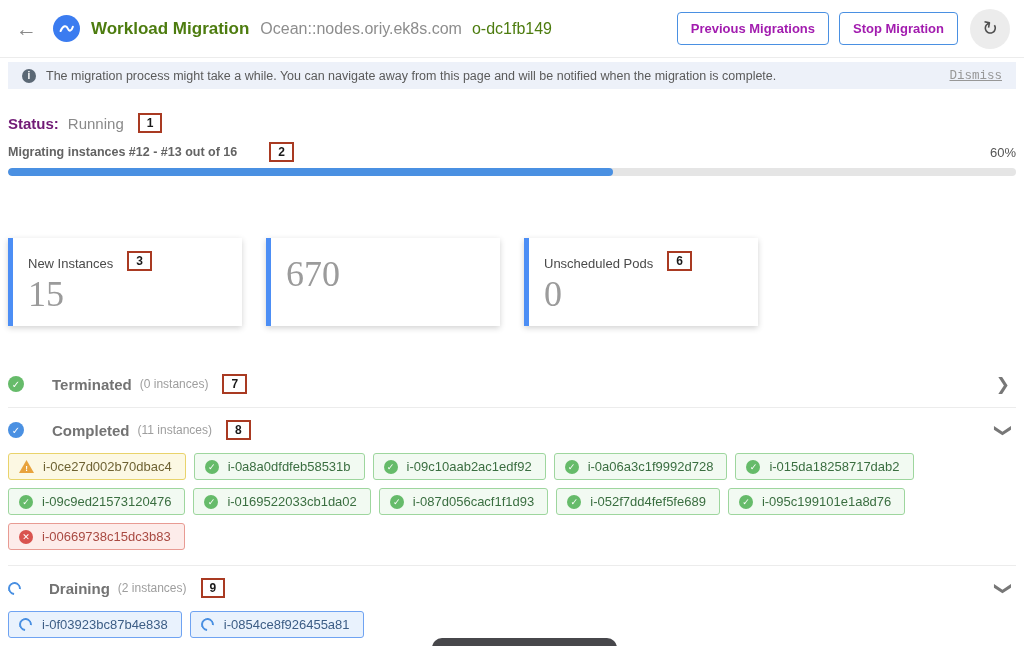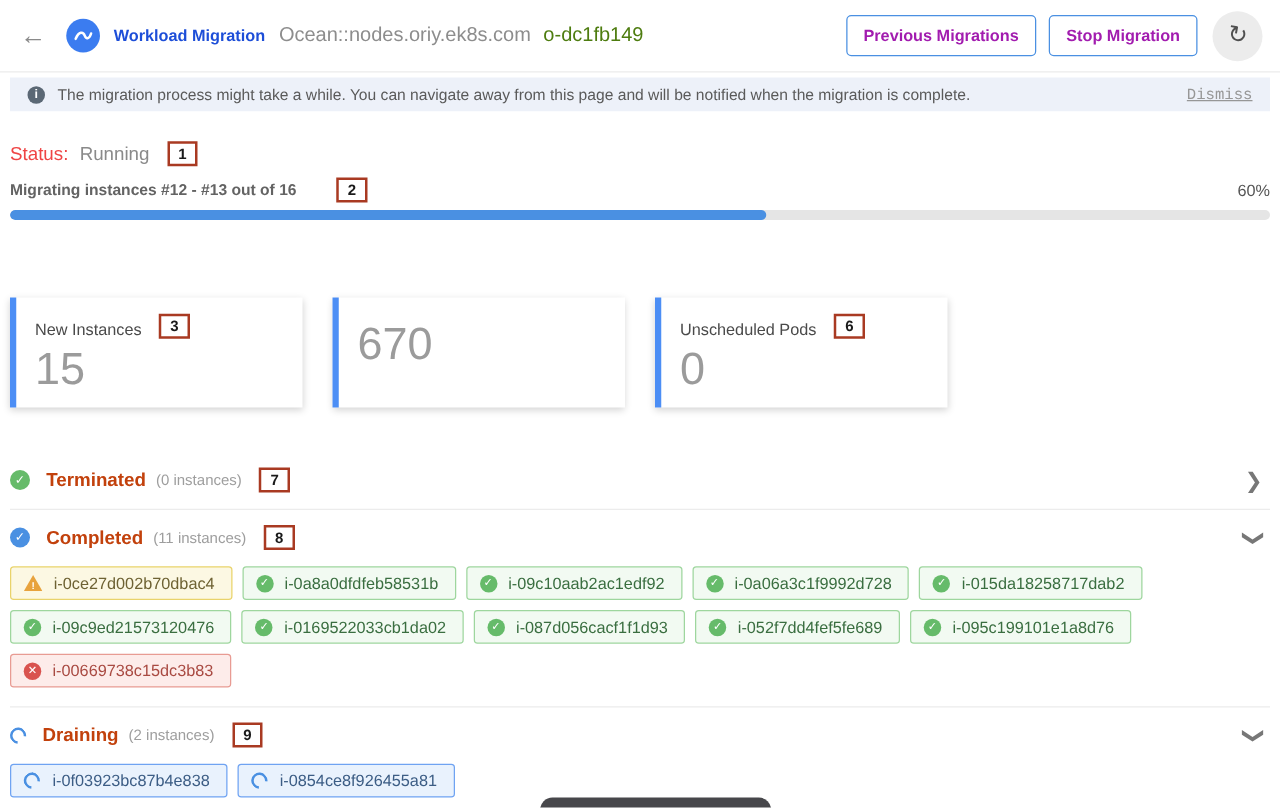--- a/index.html
+++ b/index.html
@@ -7,21 +7,21 @@
   body {
     font-family:"Liberation Sans","DejaVu Sans",sans-serif;
     background:#fff; color:#3f3f3f; overflow:hidden; position:relative;
   }
   .page { width:1024px; height:646px; position:relative; overflow:hidden; }
 
   
   .header { height:58px; display:flex; align-items:center; padding:0 14px 0 16px; border-bottom:1px solid #ececec; background:#fff; }
   .back { font-size:21px; color:#8a8a8a; margin-right:16px; cursor:pointer; line-height:1; }
   .logo { width:27px; height:27px; border-radius:50%; background:#3b7cf0; display:flex; align-items:center; justify-content:center; flex:0 0 auto; }
-  .title { font-size:13px; font-weight:700; color:#1d4ed8; margin-left:11px; }
+  .title { font-size:17px; font-weight:700; color:#4d7c0f; margin-left:11px; }
   .subtitle { font-size:16px; color:#8d8d8d; margin-left:11px; }
   .subtitle-id { font-size:16px; color:#4d7c0f; margin-left:10px; }
   .hspacer { flex:1; }
   .btn-outline {
     border:1px solid #4a90e2; color:#a21caf; background:#fff; font-weight:700;
     font-size:13px; padding:8px 13px; border-radius:4px; margin-left:10px; cursor:pointer;
     font-family:inherit;
   }
   .refresh { width:40px; height:40px; border-radius:50%; background:#ececec; display:flex; align-items:center; justify-content:center; margin-left:12px; cursor:pointer; }
   .refresh span { font-size:19px; color:#4f4f4f; transform:rotate(10deg); }
@@ -29,44 +29,44 @@
   
   .banner { margin:4px 8px 0; background:#edf1f9; height:27px; display:flex; align-items:center; padding:0 14px; }
   .info-ic { width:14px; height:14px; border-radius:50%; background:#5b6875; color:#fff; font-size:10px; font-weight:700; display:flex; align-items:center; justify-content:center; margin-right:10px; flex:0 0 auto; font-style:normal; }
   .banner-text { font-size:12.5px; color:#5a5a5a; }
   .dismiss { margin-left:auto; font-size:12.5px; color:#979797; text-decoration:underline; cursor:pointer;font-family:Liberation Mono, monospace; }
 
   .content { padding:0 8px; }
 
   
   .status-row { margin-top:24px; display:flex; align-items:center; }
-  .status-label { font-size:15px; font-weight:400; color:#ef4444; }
+  .status-label { font-size:15px; font-weight:700; color:#701a75; }
   .status-value { font-size:15px; color:#8a8a8a; margin-left:9px; }
   .migrate-row { margin-top:9px; display:flex; align-items:center;gap:18px; }
   .migrate-text { font-size:12.5px; font-weight:700; color:#636363; }
   .pct { margin-left:auto; font-size:13px; color:#555; }
   .pbar { margin-top:6px; height:8px; background:#e5e5e5; border-radius:5px; overflow:hidden; }
   .pbar-fill { height:100%; background:#4a90e2; border-radius:5px; width:0; }
 
   
   .ann { display:inline-block; margin-left:14px; border:2px solid #a93a22; background:#fff; color:#1a1a1a; font-weight:700; font-size:12px; line-height:16px; padding:0 7px; }
 
   
   .cards { margin-top:62px; display:grid; grid-template-columns:repeat(4,1fr); gap:24px; }
   .card { background:#fff; border-left:5px solid #4c8ef5; box-shadow:0 2px 6px rgba(0,0,0,0.18); padding:13px 15px 15px; height:88px; }
   .card-label-row { display:flex; align-items:flex-end; }
   .card-label { font-size:13px; color:#4a4a4a; }
-  .card-value { font-size:36px; color:#9b9b9b; margin-top:4px; line-height:1.1; }
+  .card-value { font-size:36px; color:#9b9b9b; margin-top:4px; line-height:1.1;font-family:Liberation Serif, serif; }
 
   
   .sections { margin-top:36px; }
   .section { border-bottom:1px solid #ececec; padding:9px 0 10px; }
   .section:last-child { border-bottom:none; }
   .sec-head { display:flex; align-items:center; min-height:26px; }
-  .sec-name { font-size:15px; font-weight:700; color:#c2410c; margin-left:13px;text-align:center; }
+  .sec-name { font-size:15px; font-weight:700; color:#737373; margin-left:28px;text-align:center; }
   .sec-count { font-size:12px; color:#9e9e9e; margin-left:8px; }
   .chev { margin-left:auto; margin-right:6px; font-size:17px; color:#777; line-height:1; cursor:pointer; display:inline-block; }
   .chev-down { transform:rotate(90deg); }
 
   .circ { width:16px; height:16px; border-radius:50%; color:#fff; font-size:10px; font-weight:700; display:inline-flex; align-items:center; justify-content:center; flex:0 0 auto; }
   .circ.green { background:#66bb6a; }
   .circ.blue  { background:#4a90e2; }
   .circ.red   { background:#d9534f; }
   .spinner { width:13px; height:13px; border-radius:50%; border:2px solid #4a90e2; border-bottom-color:transparent; transform:rotate(-40deg); display:inline-block; flex:0 0 auto; }
   .warn-tri { width:15px; height:13px; background:#e8a33d; clip-path:polygon(50% 0,100% 100%,0 100%); color:#fff; font-size:8px; font-weight:700; display:inline-flex; align-items:flex-end; justify-content:center; flex:0 0 auto; }

